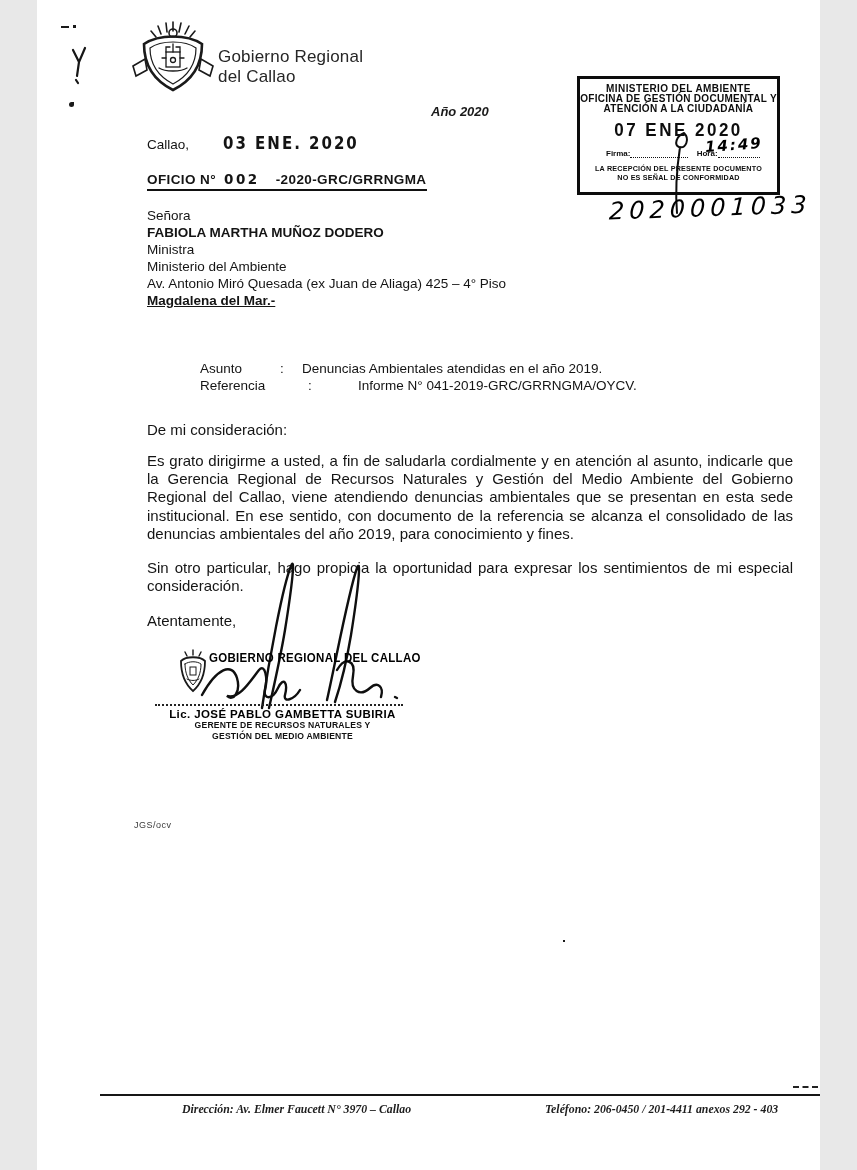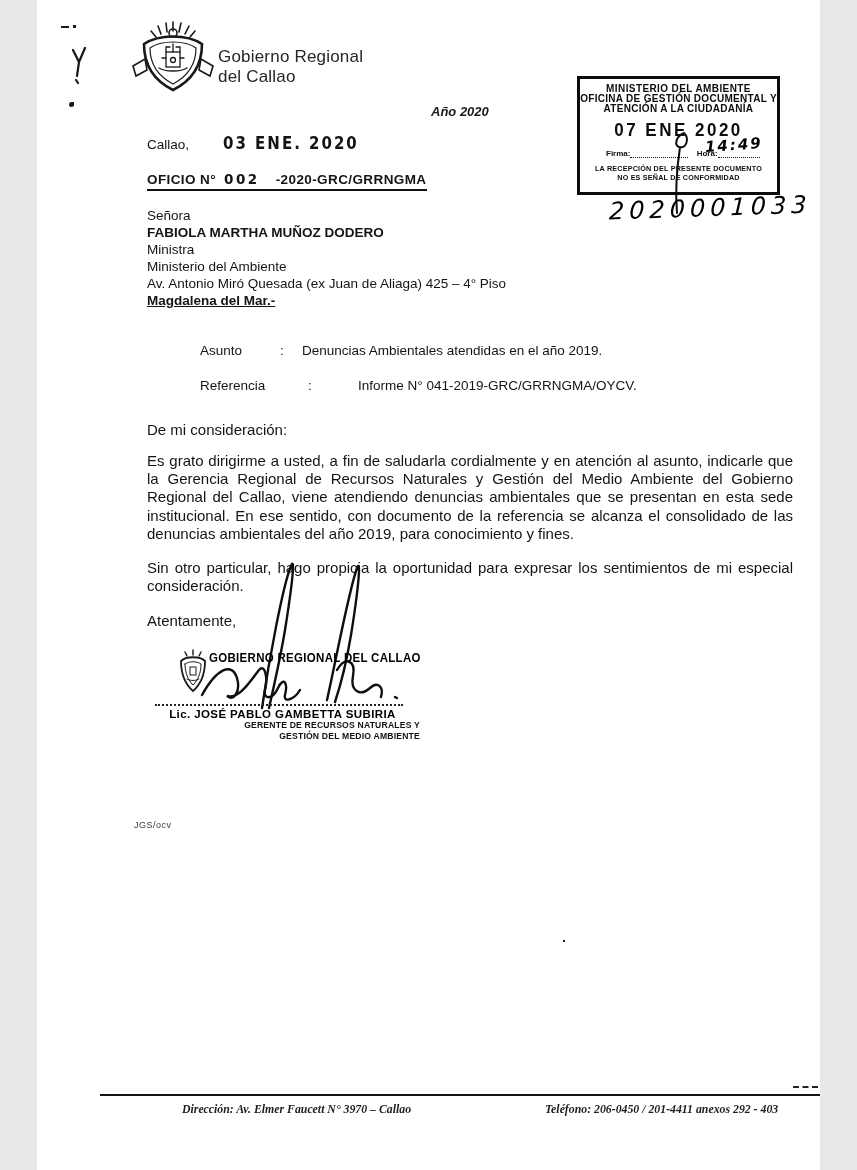--- a/index.html
+++ b/index.html
@@ -56,21 +56,21 @@
 
   
   .body-text { left: 110px; width: 646px; font-size: 15px; line-height: 18.2px; text-align: justify; }
   .plain { text-align: left; }
 
   
   .sig-stamp-org { left: 172px; top: 652px; font-size: 11.5px; font-weight: bold; letter-spacing: .3px; color: #000; transform: scaleY(1.08); }
   .sig-dotted { left: 118px; top: 704px; width: 248px; border-top: 2px dotted #222; }
   .sig-name-wrap { left: 108px; top: 708px; width: 275px; text-align: center; }
   .sig-name { font-size: 11.5px; font-weight: bold; letter-spacing: .4px; color: #000; }
-  .sig-title { font-size: 8.6px; font-weight: bold; line-height: 10.5px; letter-spacing: .2px; color: #111; text-align: right; }
+  .sig-title { font-size: 8.6px; font-weight: bold; line-height: 10.5px; letter-spacing: .2px; color: #111; }
   .initials { left: 97px; top: 820px; font-size: 9px; font-weight: normal; color: #3a3a3a; letter-spacing: .5px; }
 
   
   .footer-line { left: 63px; top: 1094px; width: 737px; height: 2px; background: #161616; }
   .footer-dashes { left: 756px; top: 1086px; width: 44px; border-top: 2.5px dashed #222; }
   .footer-text { font-family: "Liberation Serif", serif; font-style: italic; font-weight: bold; font-size: 11.8px; color: #1d1d1d; }
   .page-number { left: 798px; top: 1135px; font-size: 17px; font-style: italic; font-family: "DejaVu Sans", sans-serif; transform: rotate(-10deg); color: #000; }
 
   .artifact { background: #1a1a1a; }
   svg { display: block; }
@@ -142,21 +142,21 @@
 
   <div class="abs recipient">
     <div>Señora</div>
     <div class="bold">FABIOLA MARTHA MUÑOZ DODERO</div>
     <div>Ministra</div>
     <div>Ministerio del Ambiente</div>
     <div>Av. Antonio Miró Quesada (ex Juan de Aliaga) 425 – 4° Piso</div>
     <div class="u-bold">Magdalena del Mar.-</div>
   </div>
 
-  <div class="abs subj-row" style="top:343px;">
+  <div class="abs subj-row" style="top:361px;">
     <span class="subj-label">Asunto</span>
     <span class="subj-colon">:</span>
     <span>Denuncias Ambientales atendidas en el año 2019.</span>
   </div>
   <div class="abs subj-row" style="top:378px;gap:28px;">
     <span class="subj-label">Referencia</span>
     <span class="subj-colon">:</span>
     <span>Informe N° 041-2019-GRC/GRRNGMA/OYCV.</span>
   </div>
 

